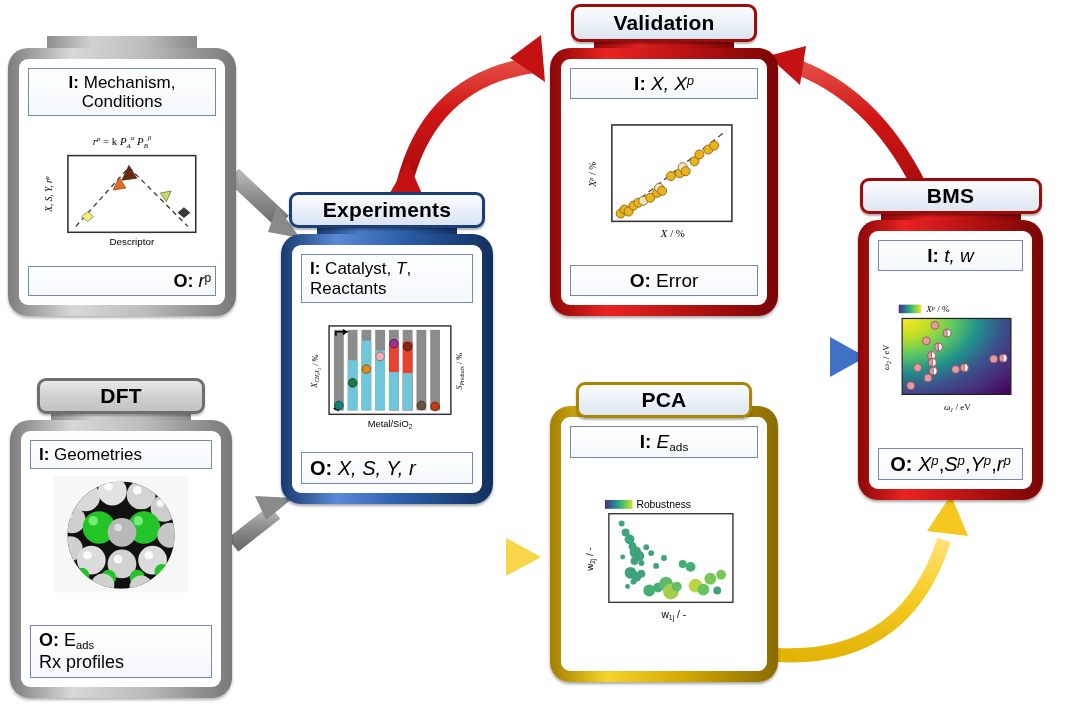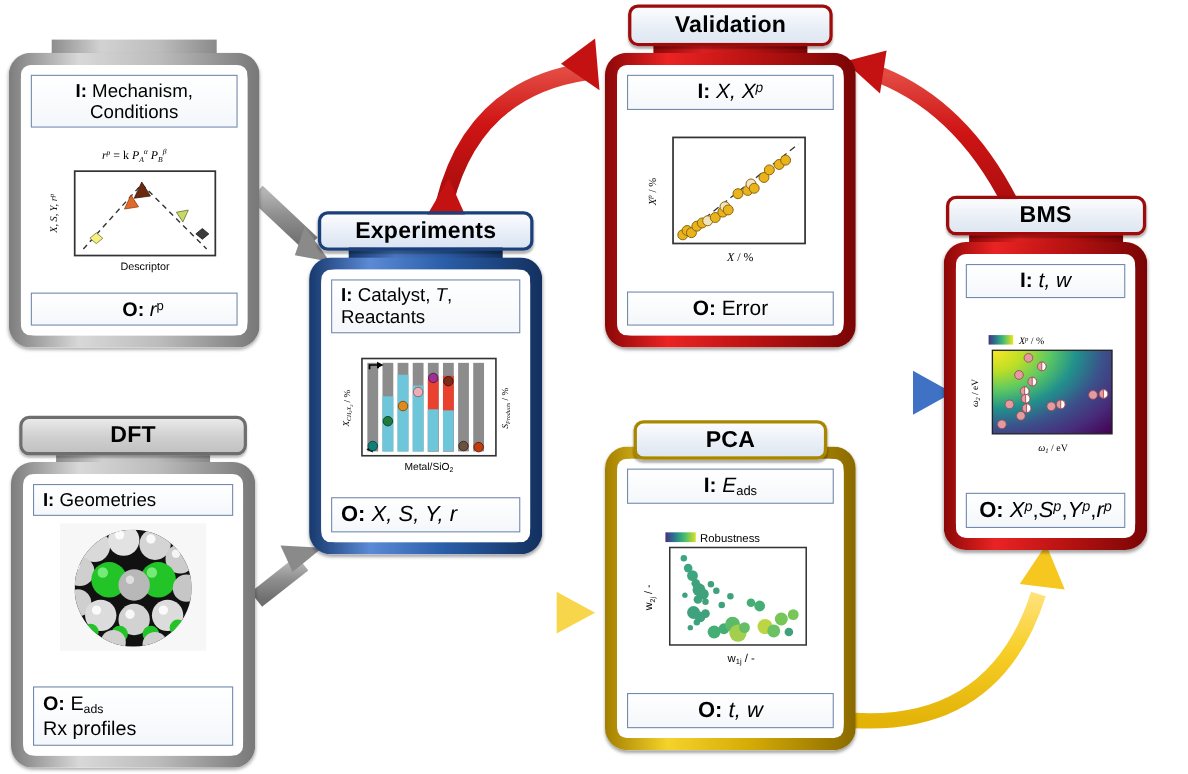--- a/index.html
+++ b/index.html
@@ -185,29 +185,29 @@
               <path d="M44,86 l6,-5 l6,5 l-6,5 Z" fill="#f4f27e" stroke="#6a6a3a" stroke-width=".7"></path>
               <path d="M82,46 l7,11 l-13,2 Z" fill="#e06a2a" stroke="#8a3a10" stroke-width=".7"></path>
               <path d="M92,34 l8,13 l-15,2 Z" fill="#6b2a10" stroke="#3a1608" stroke-width=".7"></path>
               <path d="M124,62 l11,-2 l-5,11 Z" fill="#c9d86a" stroke="#5c6b2a" stroke-width=".7"></path>
               <path d="M142,82 l6,-5 l6,5 l-6,5 Z" fill="#3b3b3b" stroke="#111" stroke-width=".7"></path>
             </g>
             <text x="14" y="63" font-size="9.5" text-anchor="middle" transform="rotate(-90 14 63)" font-family="Liberation Serif,serif" font-style="italic">X, S, Y, r<tspan font-size="6.5" dy="-3">p</tspan></text>
             <text x="95" y="115" font-size="10" text-anchor="middle">Descriptor</text>
           </svg>
         </div>
-        <div class="io out" style="font-size:18px;text-align:center;padding-left:20px;">
+        <div class="io out" style="font-size:18px;text-align:right;padding-left:20px;">
           <b>O:</b> <span class="it">r</span><span class="sup">p</span>
         </div>
       </div>
     </div>
   </div>
 
   <div class="jar th-gray" style="left:10px;top:378px;width:222px;height:320px;">
-    <div class="cap" style="width:207px;height:36px;font-size:21px;z-index:4;">
+    <div class="cap" style="width:168px;height:36px;font-size:21px;z-index:4;">
       <span>DFT</span>
     </div>
     <div class="neck" style="top:30px;width:140px;height:22px;"></div>
     <div class="body" style="top:42px;height:278px;">
       <div class="inner">
         <div class="io" style="font-size:17px;text-align:left;padding-left:8px;">
           <b>I:</b> Geometries
         </div>
         <div class="fig">
           <svg viewBox="0 0 150 130" width="150" height="128">
@@ -410,23 +410,20 @@
               <circle cx="140" cy="96" r="4" fill="#2f9b72"></circle>
                 <circle cx="86" cy="63" r="3" fill="#2f9b72"></circle>
               <circle cx="78" cy="71" r="3" fill="#2f9b72"></circle>
                 <circle cx="44" cy="62" r="2.5" fill="#2f9b72"></circle>
               <circle cx="49" cy="92" r="2.5" fill="#2f9b72"></circle>
                 <circle cx="144" cy="80" r="5" fill="#6cc24a"></circle>
             </g>
             <text x="14" y="64" font-size="10" text-anchor="middle" transform="rotate(-90 14 64)">w<tspan font-size="6.5" dy="2">2j</tspan><tspan font-size="10" dy="-2"> / -</tspan></text>
             <text x="96" y="124" font-size="10.5" text-anchor="middle">w<tspan font-size="7" dy="2">1j</tspan><tspan font-size="10.5" dy="-2"> / -</tspan></text>
           </svg>
-        </div>
-        <div class="io out" style="font-size:20px;">
-          <b>O:</b> <span class="it">t, w</span>
         </div>
       </div>
     </div>
   </div>
 
   <div class="jar th-red" style="left:858px;top:178px;width:185px;height:322px;">
     <div class="cap" style="width:182px;height:36px;font-size:21px;z-index:4;">
       <span>BMS</span>
     </div>
     <div class="neck" style="top:30px;width:140px;height:22px;"></div>

